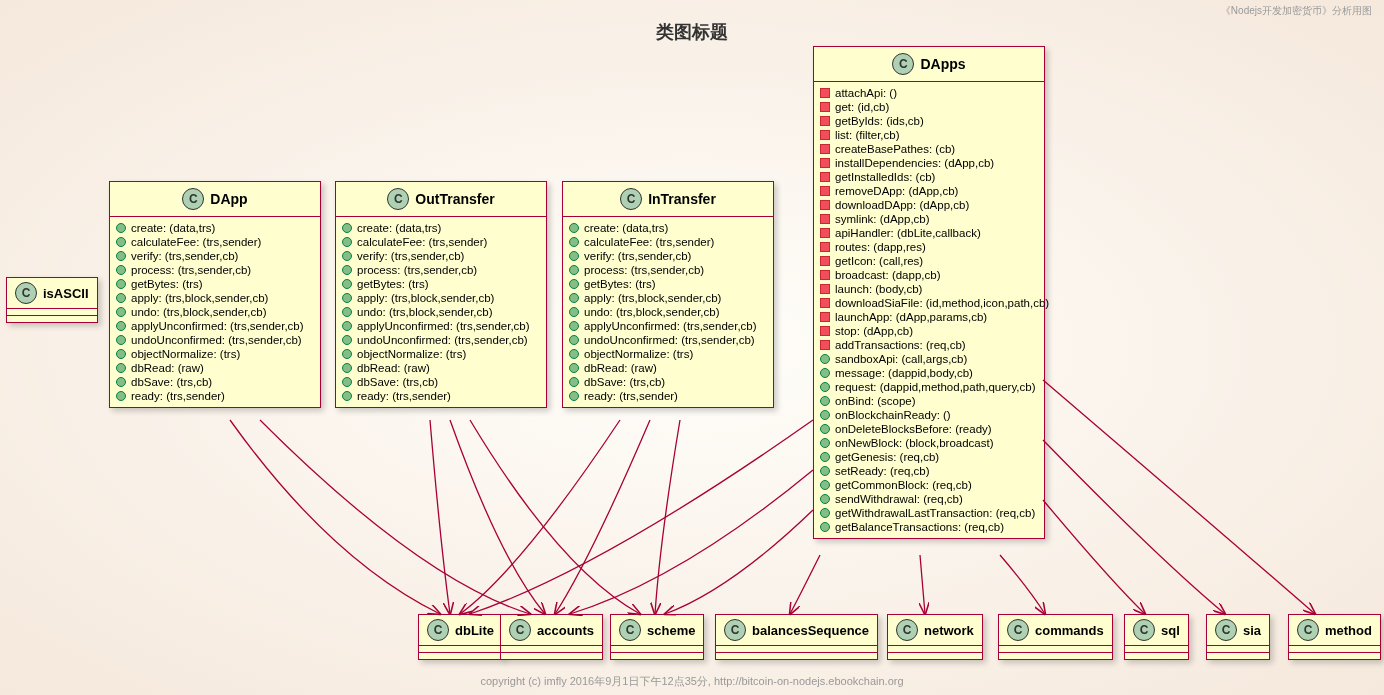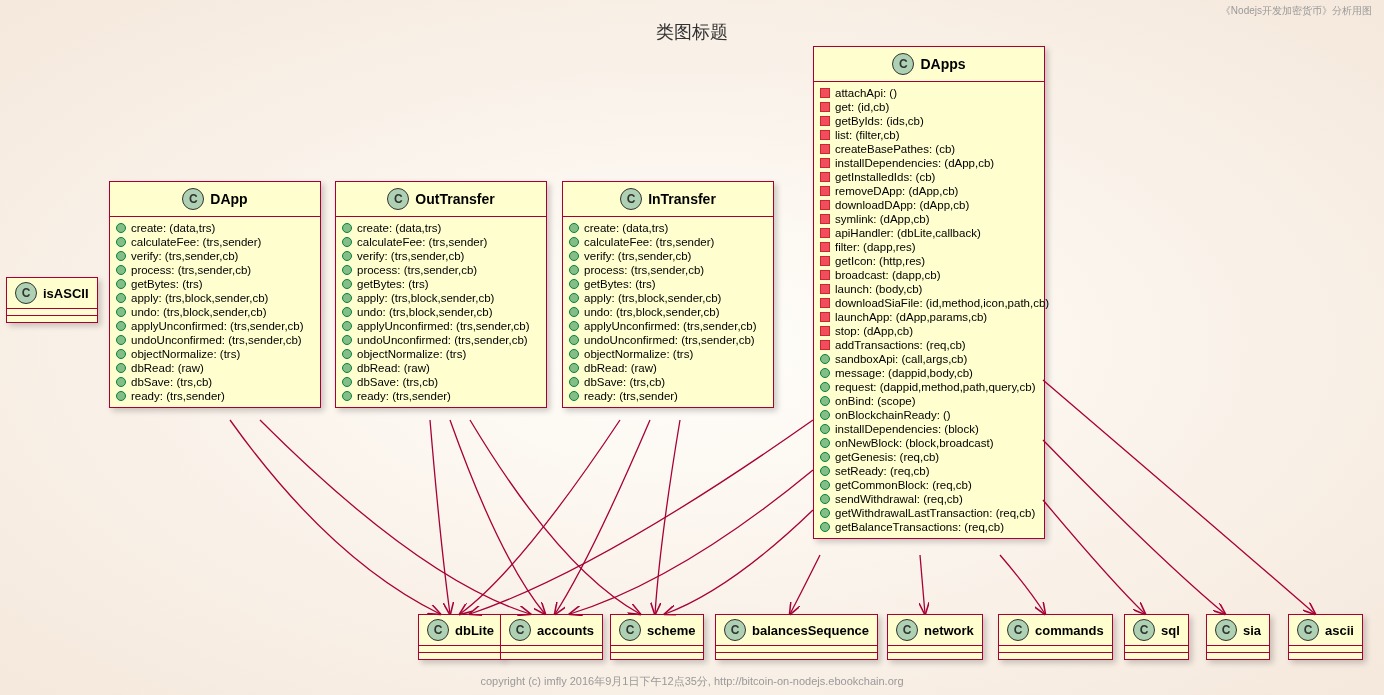--- a/index.html
+++ b/index.html
@@ -12,21 +12,21 @@
     position: relative;
     overflow: hidden;
   }
   .title {
     position: absolute;
     top: 20px;
     left: 50%;
     transform: translateX(-50%);
     font-size: 18px;
     color: #333;
-    font-weight: normal;
+    font-weight: bold;
   }
   .watermark {
     position: absolute;
     top: 4px;
     right: 12px;
     font-size: 10px;
     color: #999;
   }
   .footer {
     position: absolute;
@@ -356,25 +356,25 @@
       <div class="member">
         <span class="vis private"></span>
         <span>symlink: (dApp,cb)</span>
       </div>
       <div class="member">
         <span class="vis private"></span>
         <span>apiHandler: (dbLite,callback)</span>
       </div>
       <div class="member">
         <span class="vis private"></span>
-        <span>filter: (dapp,res)</span>
-      </div>
-      <div class="member">
-        <span class="vis private"></span>
-        <span>getIcon: (http,res)</span>
+        <span>routes: (dapp,res)</span>
+      </div>
+      <div class="member">
+        <span class="vis private"></span>
+        <span>getIcon: (call,res)</span>
       </div>
       <div class="member">
         <span class="vis private"></span>
         <span>broadcast: (dapp,cb)</span>
       </div>
       <div class="member">
         <span class="vis private"></span>
         <span>launch: (body,cb)</span>
       </div>
       <div class="member">
@@ -408,21 +408,21 @@
       <div class="member">
         <span class="vis public"></span>
         <span>onBind: (scope)</span>
       </div>
       <div class="member">
         <span class="vis public"></span>
         <span>onBlockchainReady: ()</span>
       </div>
       <div class="member">
         <span class="vis public"></span>
-        <span>installDependencies: (block)</span>
+        <span>onDeleteBlocksBefore: (ready)</span>
       </div>
       <div class="member">
         <span class="vis public"></span>
         <span>onNewBlock: (block,broadcast)</span>
       </div>
       <div class="member">
         <span class="vis public"></span>
         <span>getGenesis: (req,cb)</span>
       </div>
       <div class="member">
@@ -508,21 +508,21 @@
   <div class="class-header">
       <span class="c-icon">C</span>
       <span>sia</span>
     </div>
   <div class="empty-body"></div>
     <div class="empty-body"></div>
 </div>
 <div class="small-class" style="left:1288px; top:614px;">
   <div class="class-header">
       <span class="c-icon">C</span>
-      <span>ascii</span>
+      <span>method</span>
     </div>
   <div class="empty-body"></div>
     <div class="empty-body"></div>
 </div>
 
 <svg class="arrows">
   <defs>
     <marker id="arrowhead" markerWidth="10" markerHeight="8" refX="9" refY="4" orient="auto">
       <path d="M0,0 L10,4 L0,8" fill="none" stroke="#A80036" stroke-width="1.2"></path>
     </marker>

